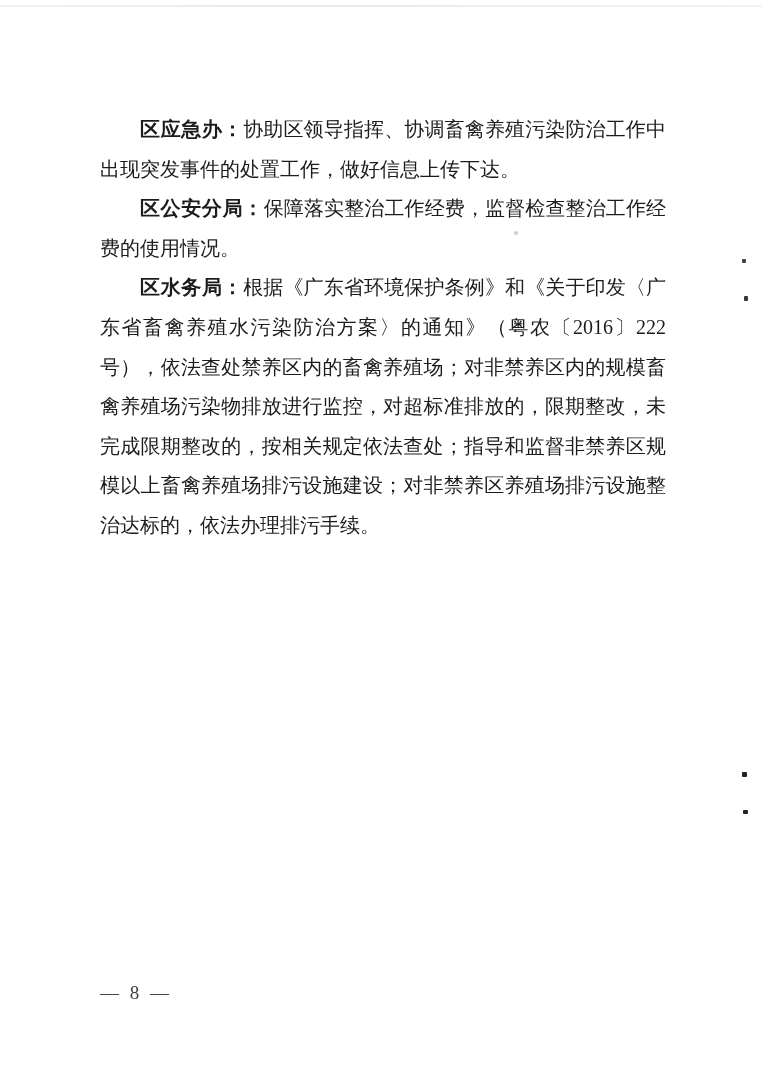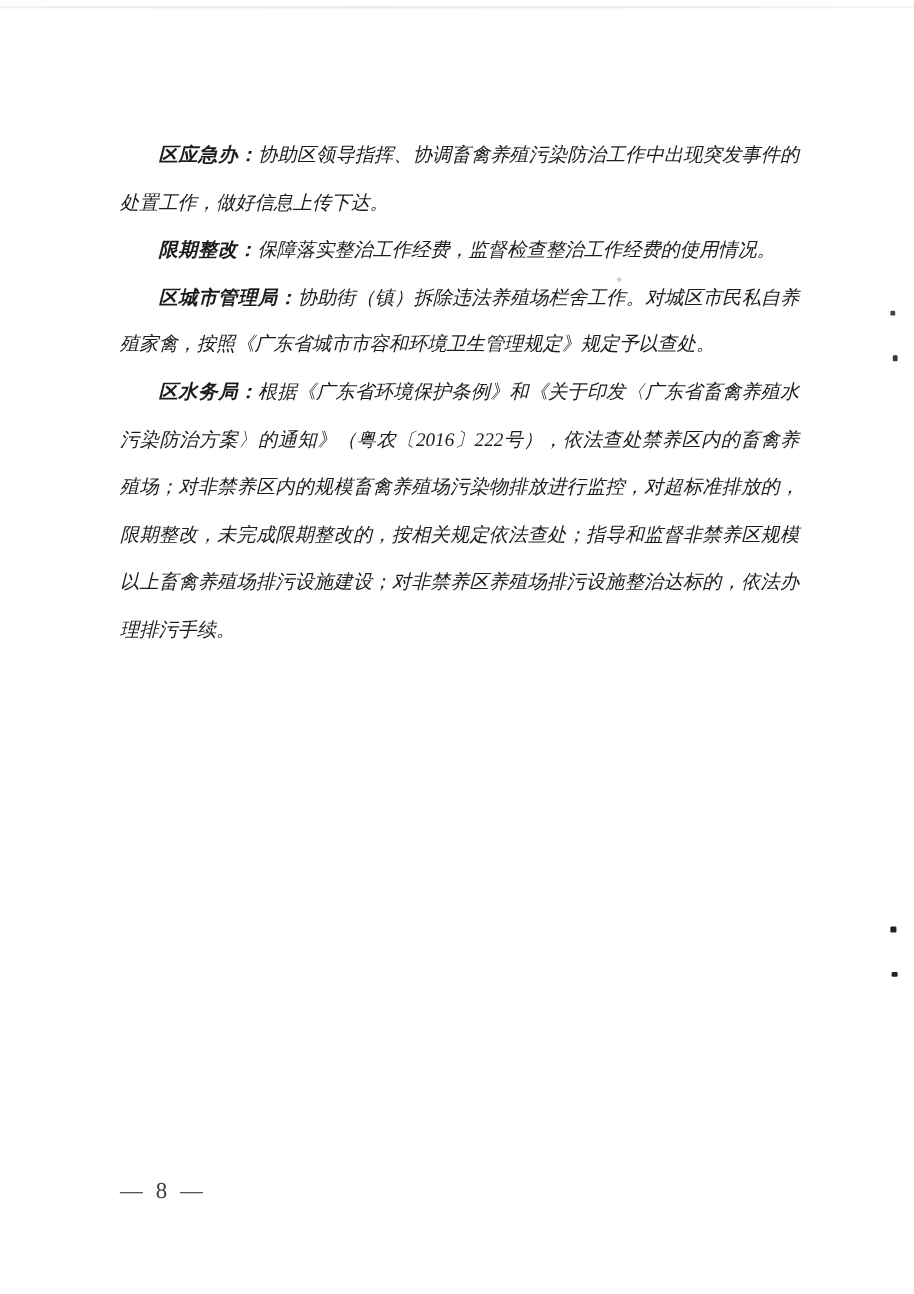--- a/index.html
+++ b/index.html
@@ -23,26 +23,25 @@
     width: 100%;
     height: 2px;
     background: linear-gradient(to right, #e6e6e6 0%, #d9d9d9 40%, #e9e9e9 100%);
     opacity: 0.55;
   }
   .text-block {
     position: absolute;
     left: 100px;
     top: 110px;
     width: 566px;
-    font-size: 16px;
+    font-size: 20px;
     line-height: 39.6px;
     color: #1c1c1c;
     text-align: justify;
     text-justify: inter-ideograph;
-    font-style: italic;
   }
   .text-block p {
     margin: 0;
     text-indent: 2em;
   }
   .para-label {
     font-weight: bold;
     letter-spacing: 0.5px;
   }
   .page-number {
@@ -69,24 +68,23 @@
 <body>
 
 <div class="page">
 
   <div class="scan-edge-top"></div>
 
   <main class="text-block">
 
     <p class="para"><strong class="para-label">区应急办：</strong><span>协助区领导指挥、协调畜禽养殖污染防治工作中出现突发事件的处置工作，做好信息上传下达。</span></p>
 
-    <p class="para"><strong class="para-label">限期整改：</strong><span>保障落实整治工作经费，监督检查整治工作经费的使用情况。</span></p>
+    <p class="para"><strong class="para-label">区公安分局：</strong><span>保障落实整治工作经费，监督检查整治工作经费的使用情况。</span></p>
 
 
-    <p class="para"><strong class="para-label">区城市管理局：</strong><span>协助街（镇）拆除违法养殖场栏舍工作。对城区市民私自养殖家禽，按照《广东省城市市容和环境卫生管理规定》规定予以查处。</span></p>
 
     <p class="para"><strong class="para-label">区水务局：</strong><span>根据《广东省环境保护条例》和《关于印发〈广东省畜禽养殖水污染防治方案〉的通知》（粤农〔2016〕222号），依法查处禁养区内的畜禽养殖场；对非禁养区内的规模畜禽养殖场污染物排放进行监控，对超标准排放的，限期整改，未完成限期整改的，按相关规定依法查处；指导和监督非禁养区规模以上畜禽养殖场排污设施建设；对非禁养区养殖场排污设施整治达标的，依法办理排污手续。</span></p>
 
 
   </main>
 
   <footer>
     <span class="page-number">— 8 —</span>
   </footer>
 

